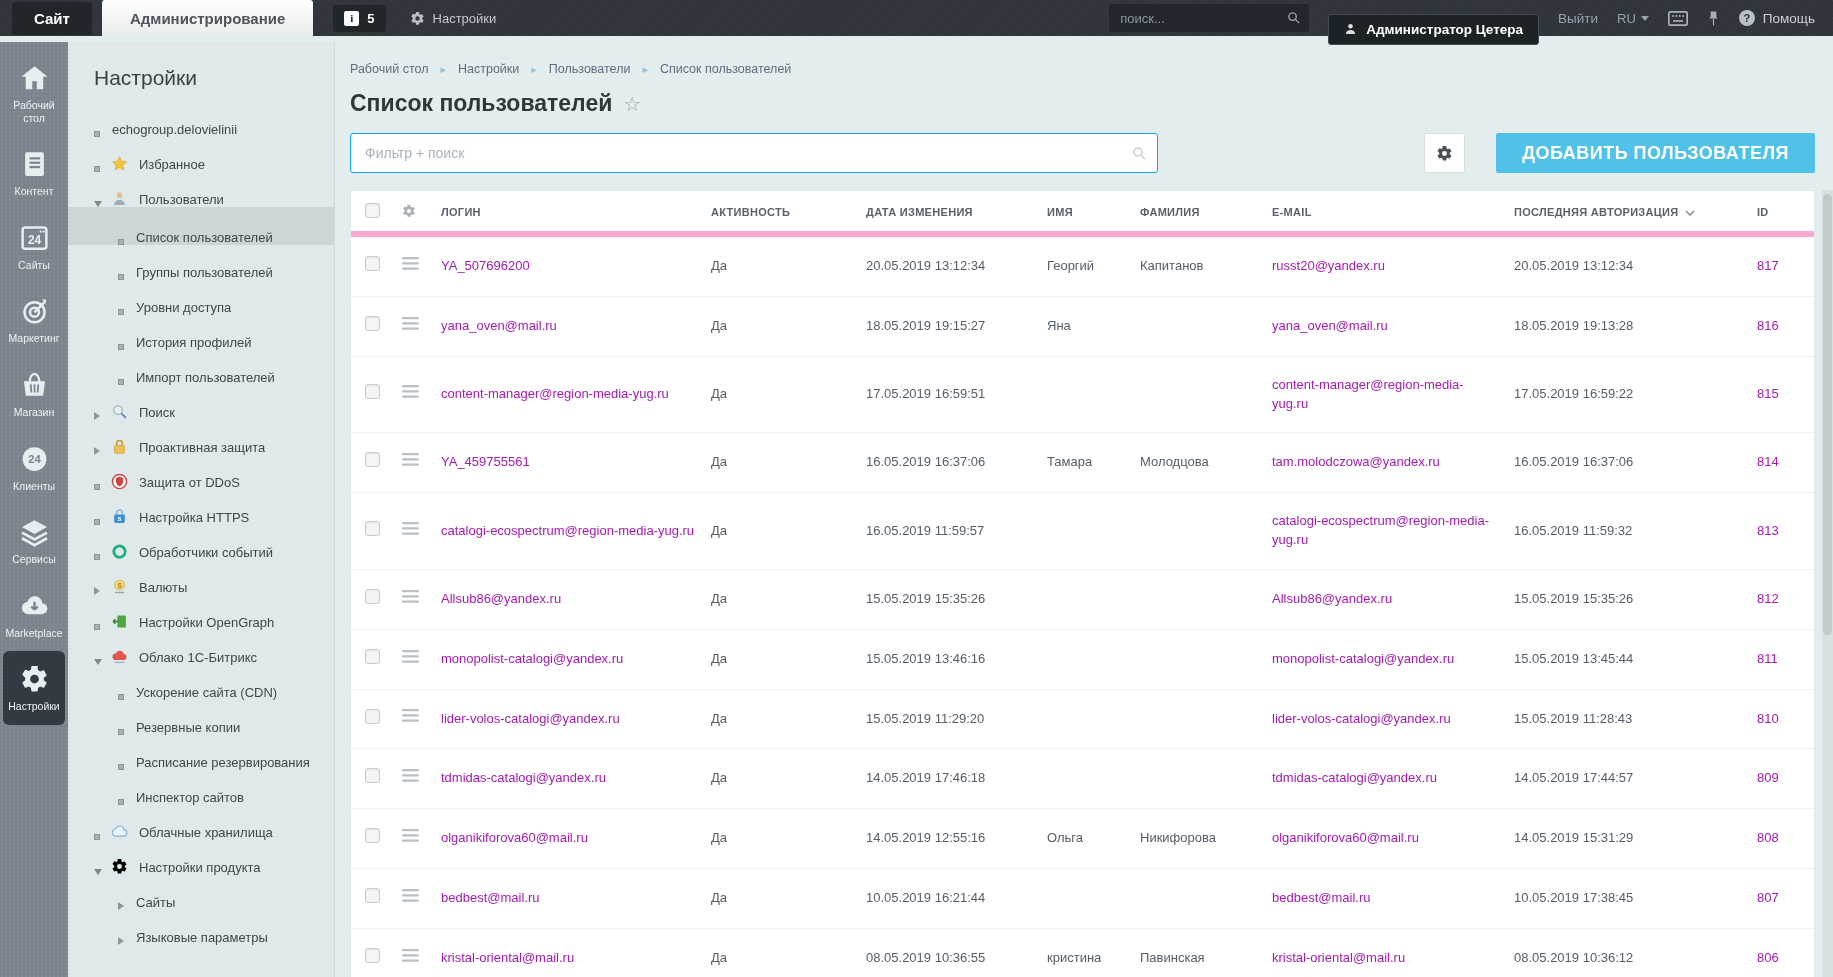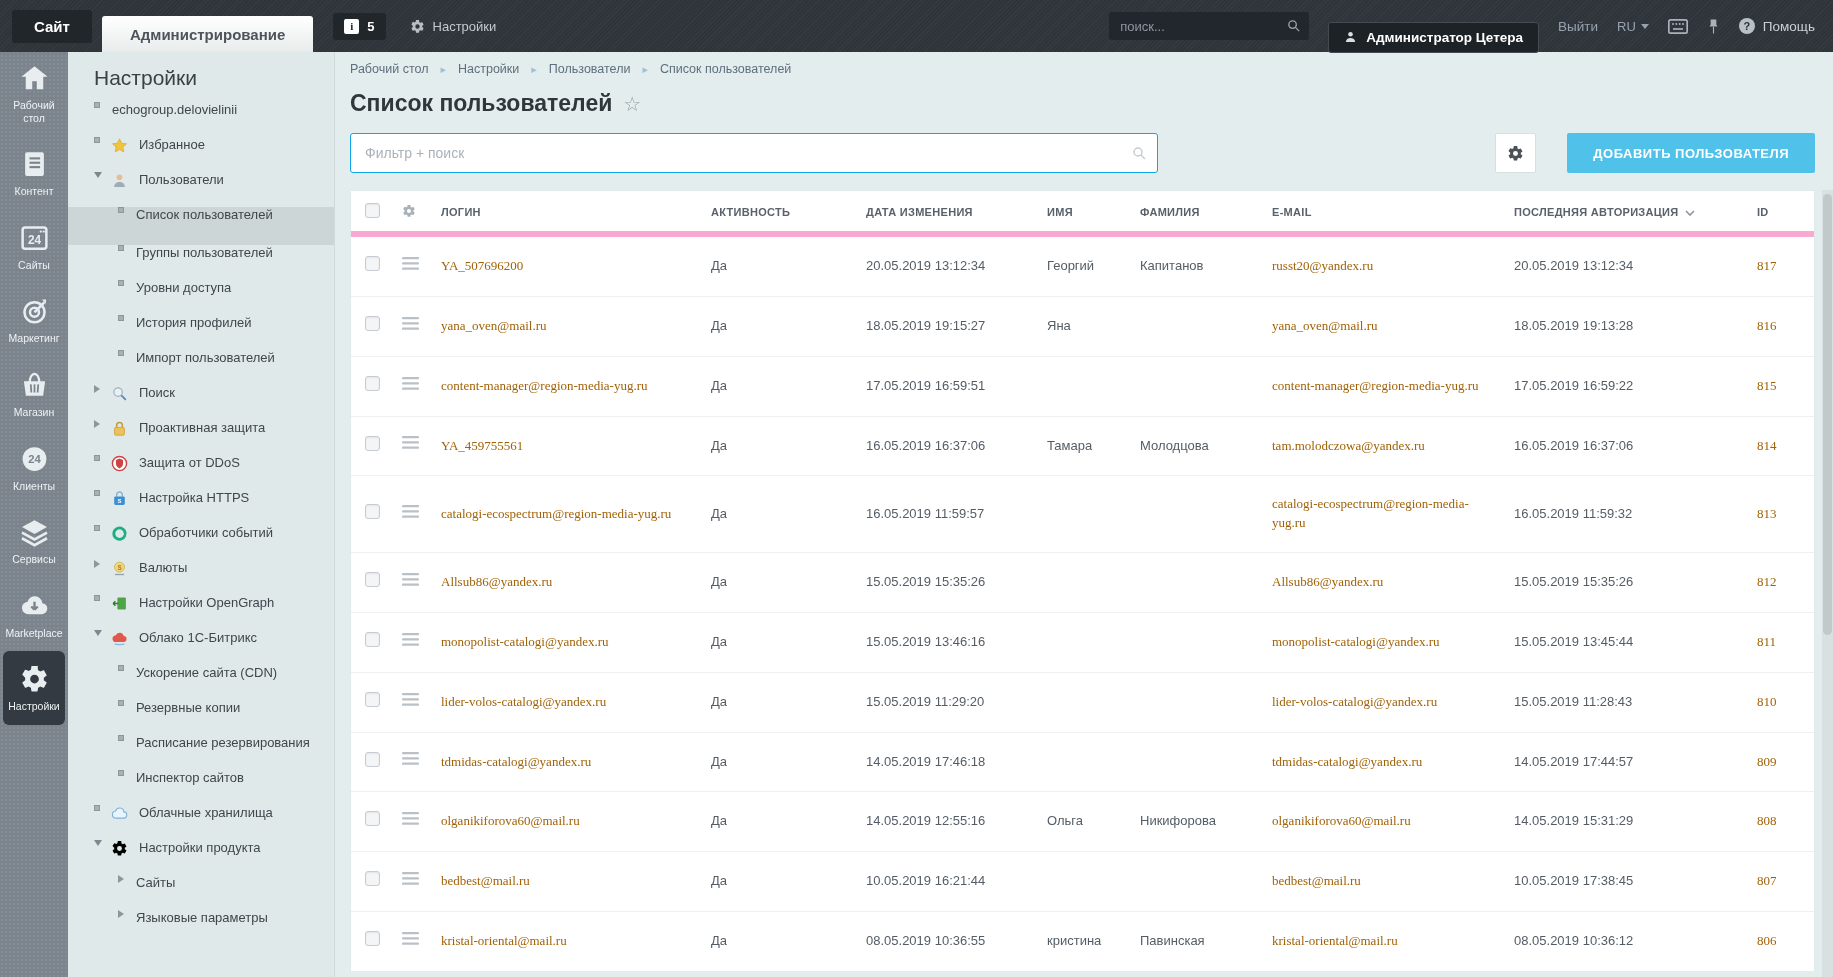--- a/index.html
+++ b/index.html
@@ -1,21 +1,21 @@
 <!DOCTYPE html>
 <html><head>
 <meta charset="utf-8">
 <style>
   html,body{margin:0;padding:0;width:1833px;height:977px;overflow:hidden;
     font-family:"Liberation Sans","DejaVu Sans",sans-serif;background:#e4eded;}
   *{box-sizing:border-box;}
   a{text-decoration:none;}
 
   
-  .topbar{position:fixed;top:0;left:0;right:0;height:52px;background:#2f343a;
+  .topbar{position:fixed;top:0;left:0;right:0;height:36px;background:#2f343a;
     background-image:repeating-linear-gradient(135deg,rgba(255,255,255,.03) 0 1px,transparent 1px 3px);
     display:flex;align-items:center;padding:0 18px 0 12px;z-index:50;}
   .tab-site{background:#21262b;color:#fff;font-size:15px;font-weight:bold;
     padding:8px 22px;border-radius:3px;cursor:pointer;}
   .tab-admin{align-self:flex-end;height:36px;display:flex;align-items:center;
     background:linear-gradient(#ffffff,#e9ecec);color:#4d545c;font-size:15px;font-weight:bold;
     padding:0 28px;border-radius:3px 3px 0 0;margin-left:10px;cursor:pointer;}
   .notif{margin-left:20px;background:#21262b;border-radius:3px;padding:6px 11px;
     display:flex;align-items:center;gap:8px;color:#fff;font-size:13px;font-weight:bold;cursor:pointer;}
   .notif-ic{width:15px;height:15px;background:#fff;border-radius:2px;color:#21262b;
@@ -53,21 +53,21 @@
   .rail-item{display:flex;flex-direction:column;align-items:center;padding:13px 2px 12px;
     margin:0 3px;border-radius:6px;cursor:pointer;}
   .rail-item.active{background:#343a41;}
   .ric{width:31px;height:30px;color:#e8edf0;}
   .rail-label{margin-top:6px;font-size:10.5px;color:#eef2f4;text-align:center;line-height:1.2;}
 
   
   .sidebar{position:fixed;top:42px;left:68px;bottom:0;width:267px;background:#e0e9e9;
     overflow:hidden;z-index:30;border-right:1px solid #cfdada;}
   .sidebar-title{font-size:21px;color:#3a4147;padding:24px 0 12px 26px;}
-  .menu-row{display:flex;align-items:flex-start;height:35px;padding-left:26px;font-size:13px;
+  .menu-row{display:flex;align-items:flex-end;height:35px;padding-left:26px;font-size:13px;
     color:#40464d;cursor:pointer;}
   .menu-row.child{padding-left:50px;}
   .menu-row.active{background:#ccd6d6;height:38px;}
   .marker{width:16px;flex:0 0 16px;display:flex;align-items:center;}
   .bullet{width:6px;height:6px;background:#a7b0b5;border:1px solid #8d969c;}
   .tri-down{width:0;height:0;border-left:4.5px solid transparent;border-right:4.5px solid transparent;
     border-top:6px solid #7e878f;}
   .tri-right{width:0;height:0;border-top:4.5px solid transparent;border-bottom:4.5px solid transparent;
     border-left:6px solid #8d969c;}
   .mi{width:19px;height:17px;flex:0 0 19px;margin-right:8px;}
@@ -85,35 +85,35 @@
   .filter-wrap{position:relative;width:808px;}
   .filter-wrap input{width:100%;height:40px;background:#fff;border:1px solid #0ea5e9;border-radius:3px;
     padding:0 36px 0 14px;font-size:14px;color:#555;outline:none;
     font-family:"Liberation Sans","DejaVu Sans",sans-serif;}
   .filter-wrap input::placeholder{color:#a9b2ba;}
   .filter-mag{position:absolute;right:11px;top:12px;width:16px;height:16px;color:#c3cdd2;}
   .gear-btn{margin-left:auto;width:41px;height:40px;background:#fff;border:1px solid #d7dfdf;
     border-radius:2px;display:flex;align-items:center;justify-content:center;color:#4a5157;cursor:pointer;}
   .gear-btn .ic{width:17px;height:17px;}
   .add-btn{margin-left:31px;height:40px;background:#50c1e9;color:#fff;border:none;border-radius:2px;
-    font-size:13px;font-weight:bold;letter-spacing:.5px;padding:0 26px;cursor:pointer;
+    font-size:18px;font-weight:bold;letter-spacing:.5px;padding:0 26px;cursor:pointer;
     font-family:"Liberation Sans","DejaVu Sans",sans-serif;}
   .table-card{margin-top:17px;background:#fff;border:1px solid #e2e9e9;border-bottom:none;}
   table{width:100%;border-collapse:collapse;table-layout:fixed;font-size:13px;color:#545d66;}
   thead th{font-size:11px;color:#59626b;font-weight:bold;text-align:left;letter-spacing:.3px;
     padding:12px 8px 11px;border-bottom:6px solid #f9a8d4;}
   thead .hgear{width:14px;height:14px;color:#a9b1b8;display:inline-block;}
   .sort-ic{display:inline-block;width:10px;height:6px;margin-left:6px;}
   tbody td{border-top:1px solid #eef1f3;padding:19px 8px;vertical-align:middle;line-height:1.45;
     overflow-wrap:break-word;}
   tbody tr:first-child td{border-top:none;}
   .cb{display:inline-block;width:15px;height:15px;background:#f4f5f6;border:1px solid #c6ccd1;
     border-radius:3px;box-shadow:inset 0 1px 2px rgba(0,0,0,.07);cursor:pointer;}
   .hnd{display:inline-block;width:17px;height:13px;cursor:grab;}
-  .lnk{color:#a16207;cursor:pointer;font-family:Liberation Serif, serif;}
+  .lnk{color:#a21caf;cursor:pointer;}
 
   
   .scrollbar{position:fixed;top:190px;right:0;bottom:0;width:11px;background:#d8e0e1;z-index:60;}
   .scroll-thumb{position:absolute;top:4px;left:1px;width:9px;height:56%;background:#c0cacb;border-radius:5px;}
 </style>
 </head>
 <body>
 
 <div class="topbar">
   <div class="tab-site">Сайт</div>

